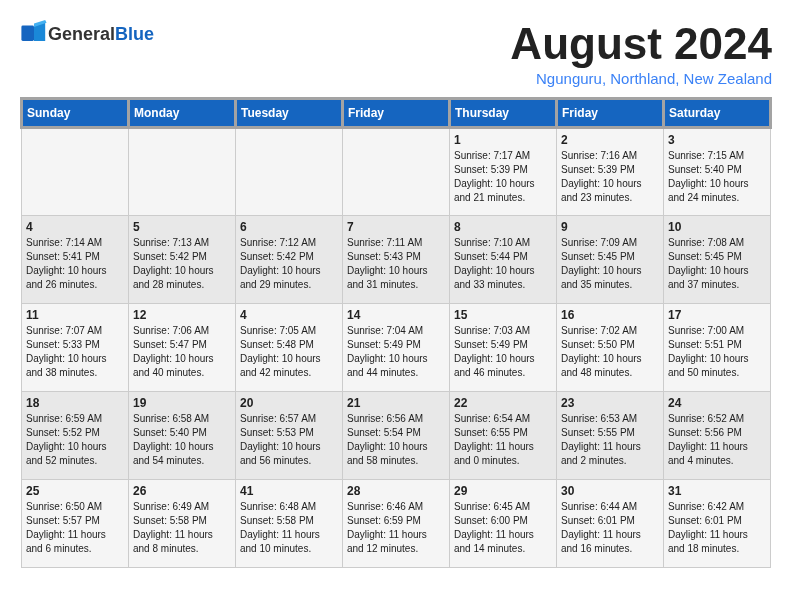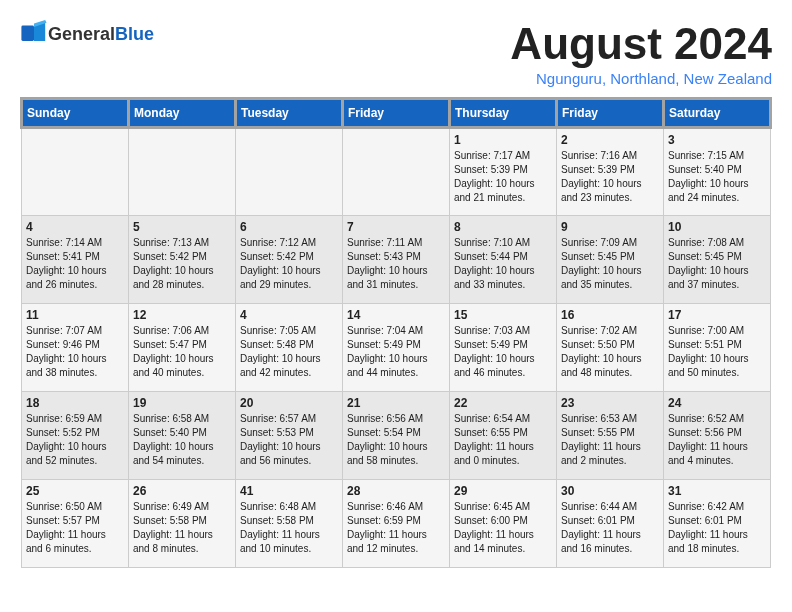--- a/index.html
+++ b/index.html
@@ -200,21 +200,21 @@
           <div class="day-info">Sunrise: 7:08 AM
 Sunset: 5:45 PM
 Daylight: 10 hours
 and 37 minutes.</div>
         </td>
       </tr>
       <tr>
         <td>
           <span class="day-number">11</span>
           <div class="day-info">Sunrise: 7:07 AM
-Sunset: 9:46 PM
+Sunset: 5:33 PM
 Daylight: 10 hours
 and 38 minutes.</div>
         </td>
         <td>
           <span class="day-number">12</span>
           <div class="day-info">Sunrise: 7:06 AM
 Sunset: 5:47 PM
 Daylight: 10 hours
 and 40 minutes.</div>
         </td>

